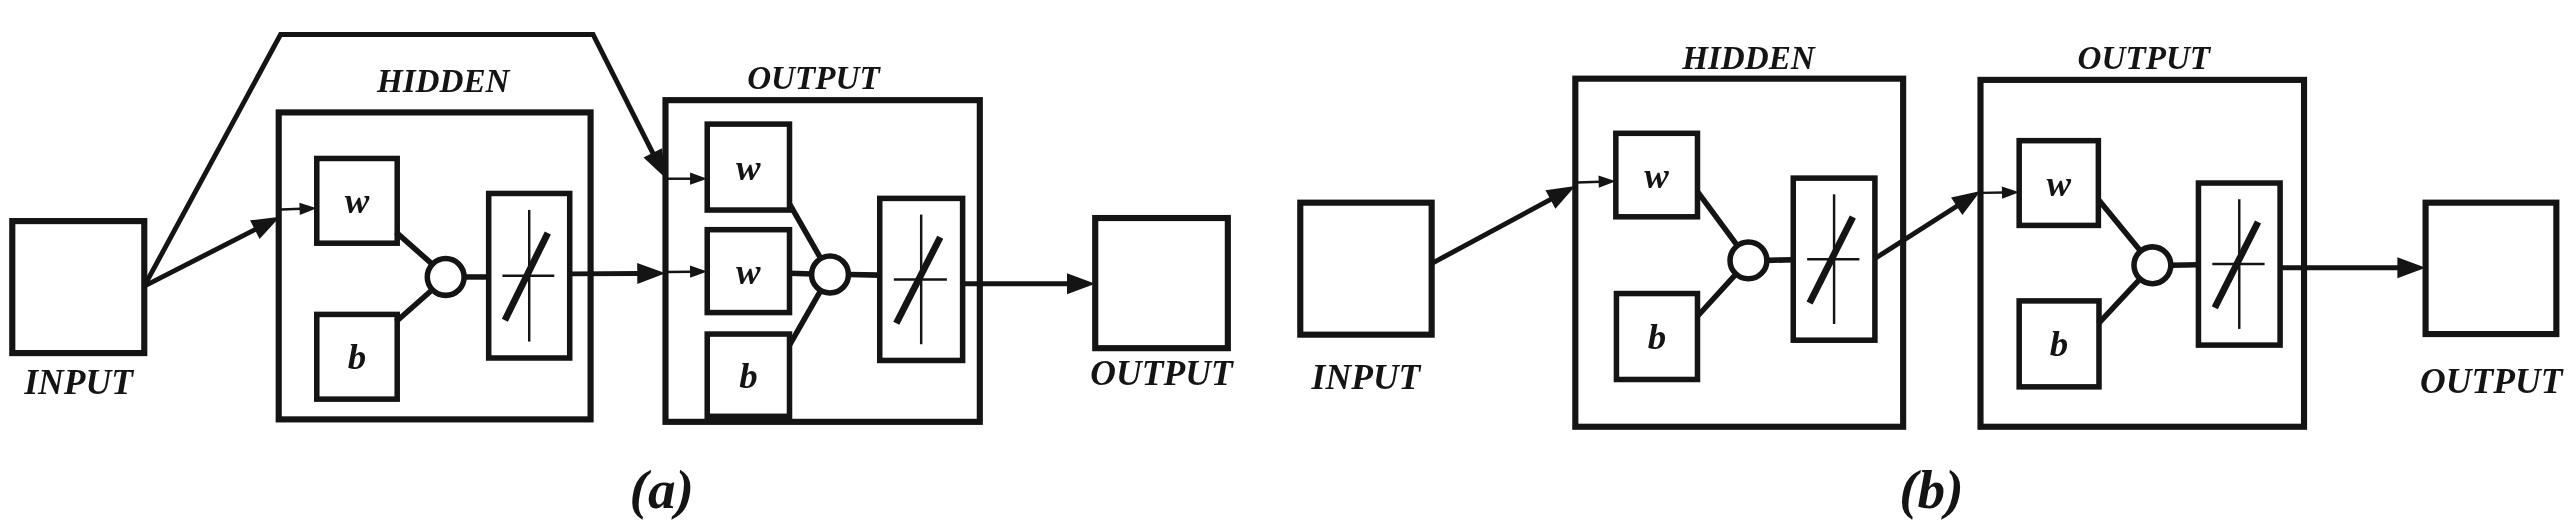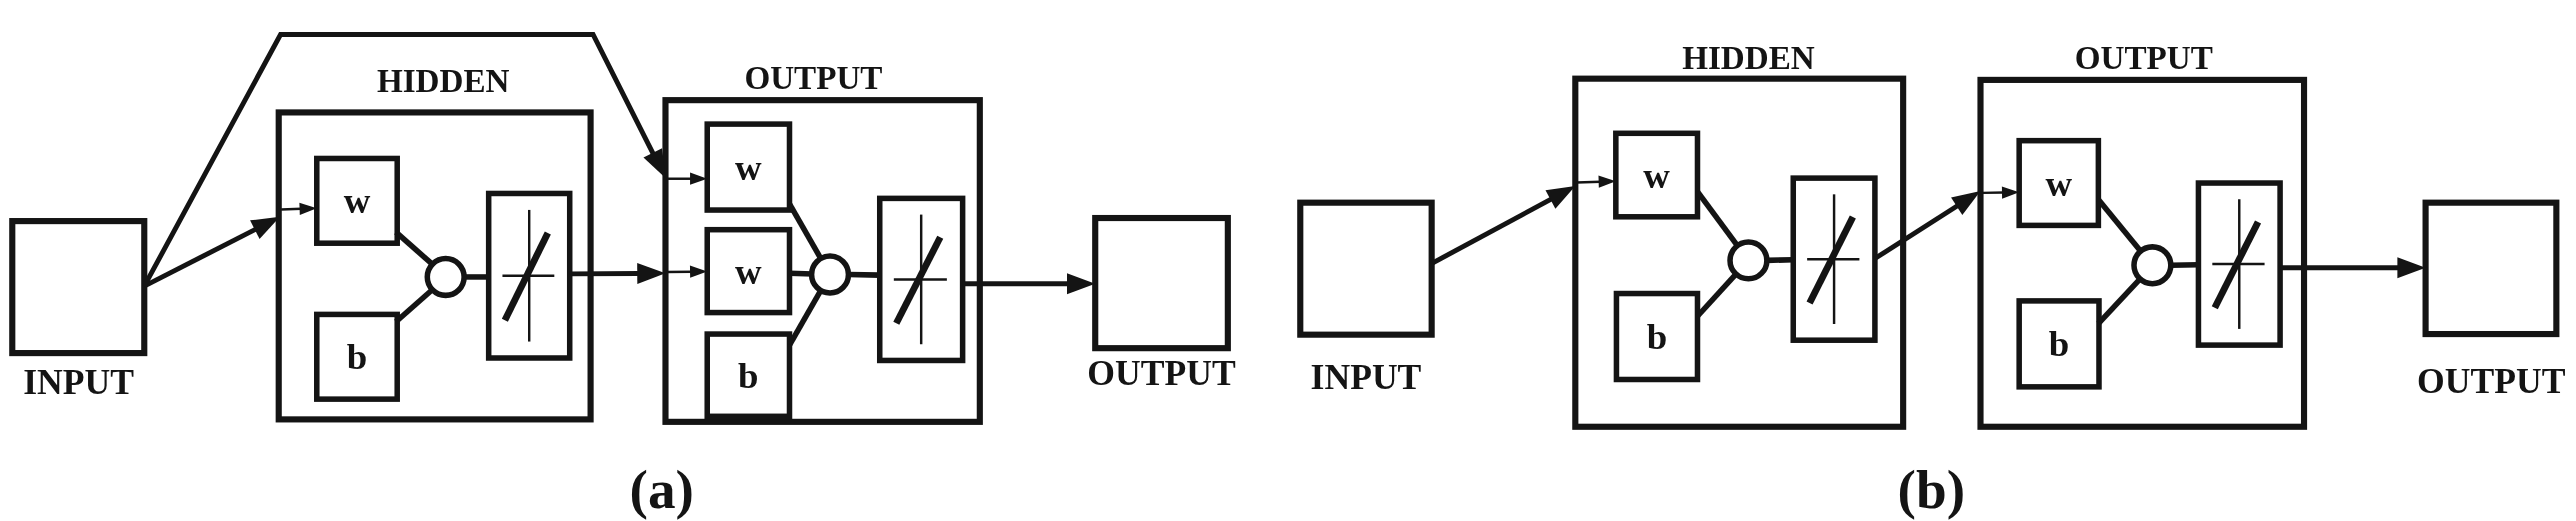--- a/index.html
+++ b/index.html
@@ -2,20 +2,21 @@
 <html style="font-size:9.8px"><head>
 <meta charset="utf-8">
 <style>
   html, body { margin: 0; padding: 0; background: #ffffff; }
   .figure-canvas {
     position: relative;
     width: 2576px;
     height: 522px;
     background: #ffffff;
     overflow: hidden;
+    font-style: italic;
   }
   .figure-canvas svg { display: block; width: 2576px; height: 522px; }
   text {
     font-family: "Liberation Serif", "DejaVu Serif", serif;
     font-weight: bold;
     fill: #141414;
   }
 </style>
 </head>
 <body>

